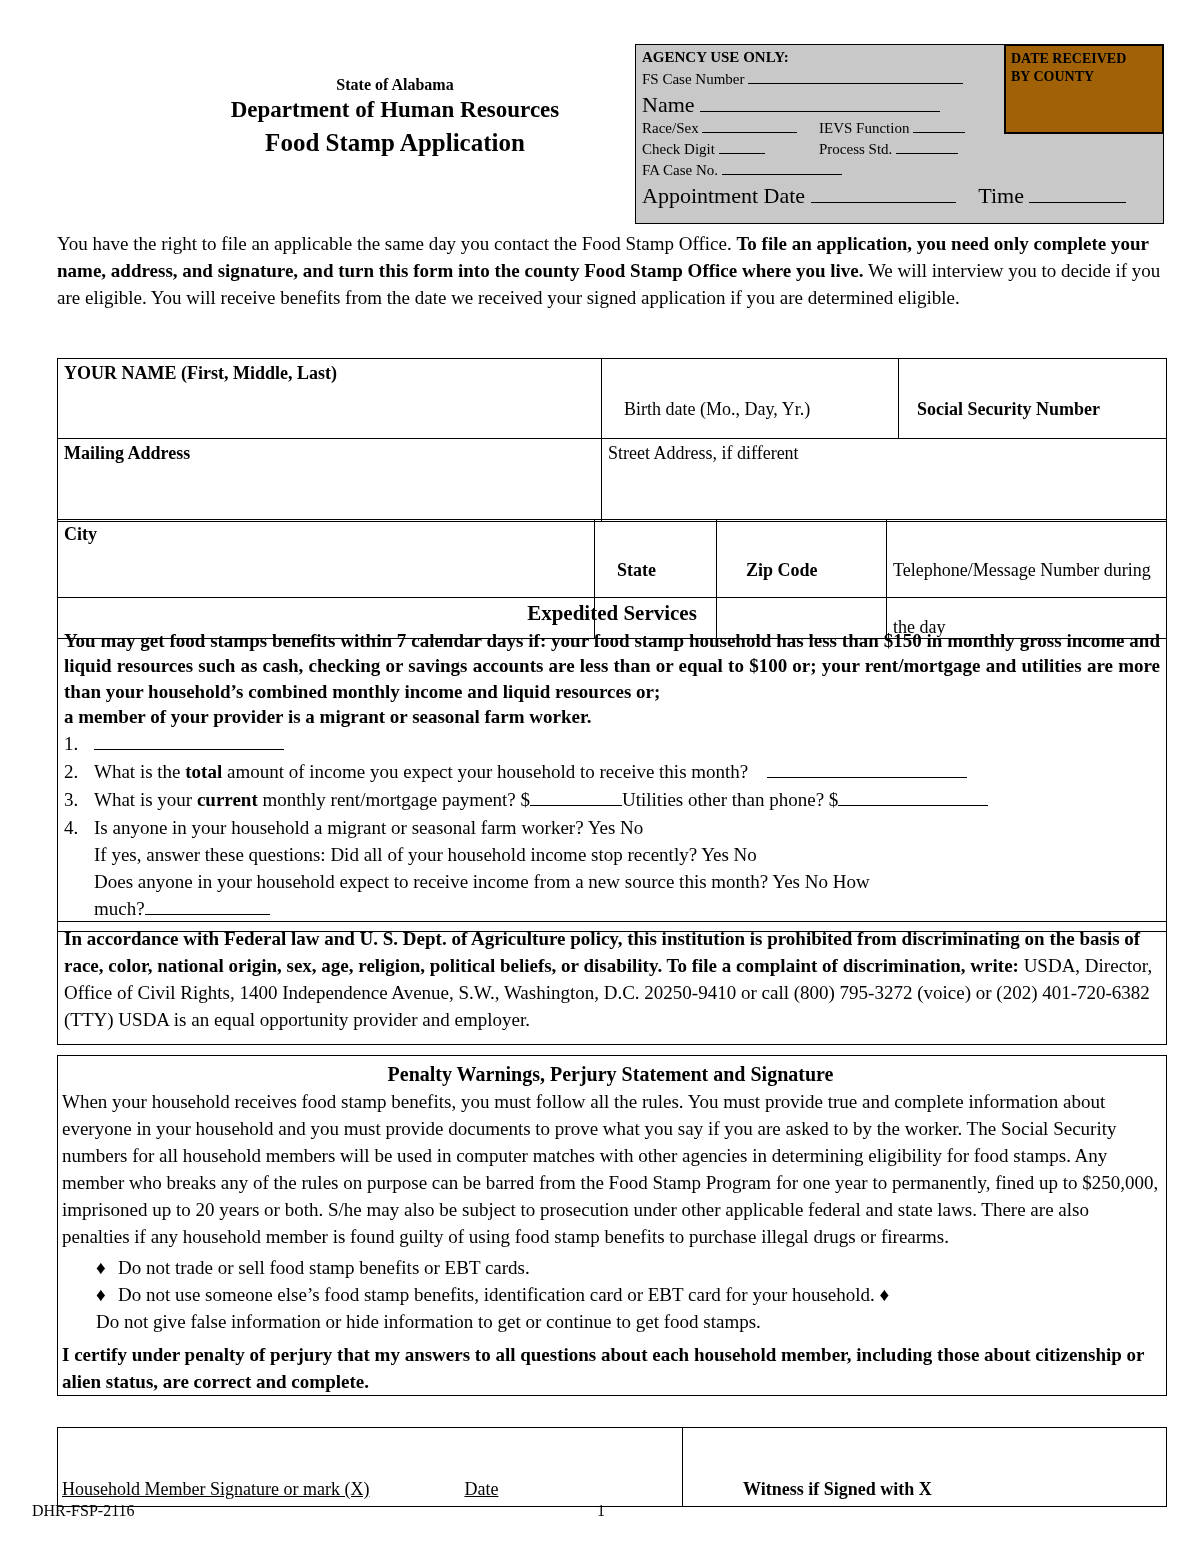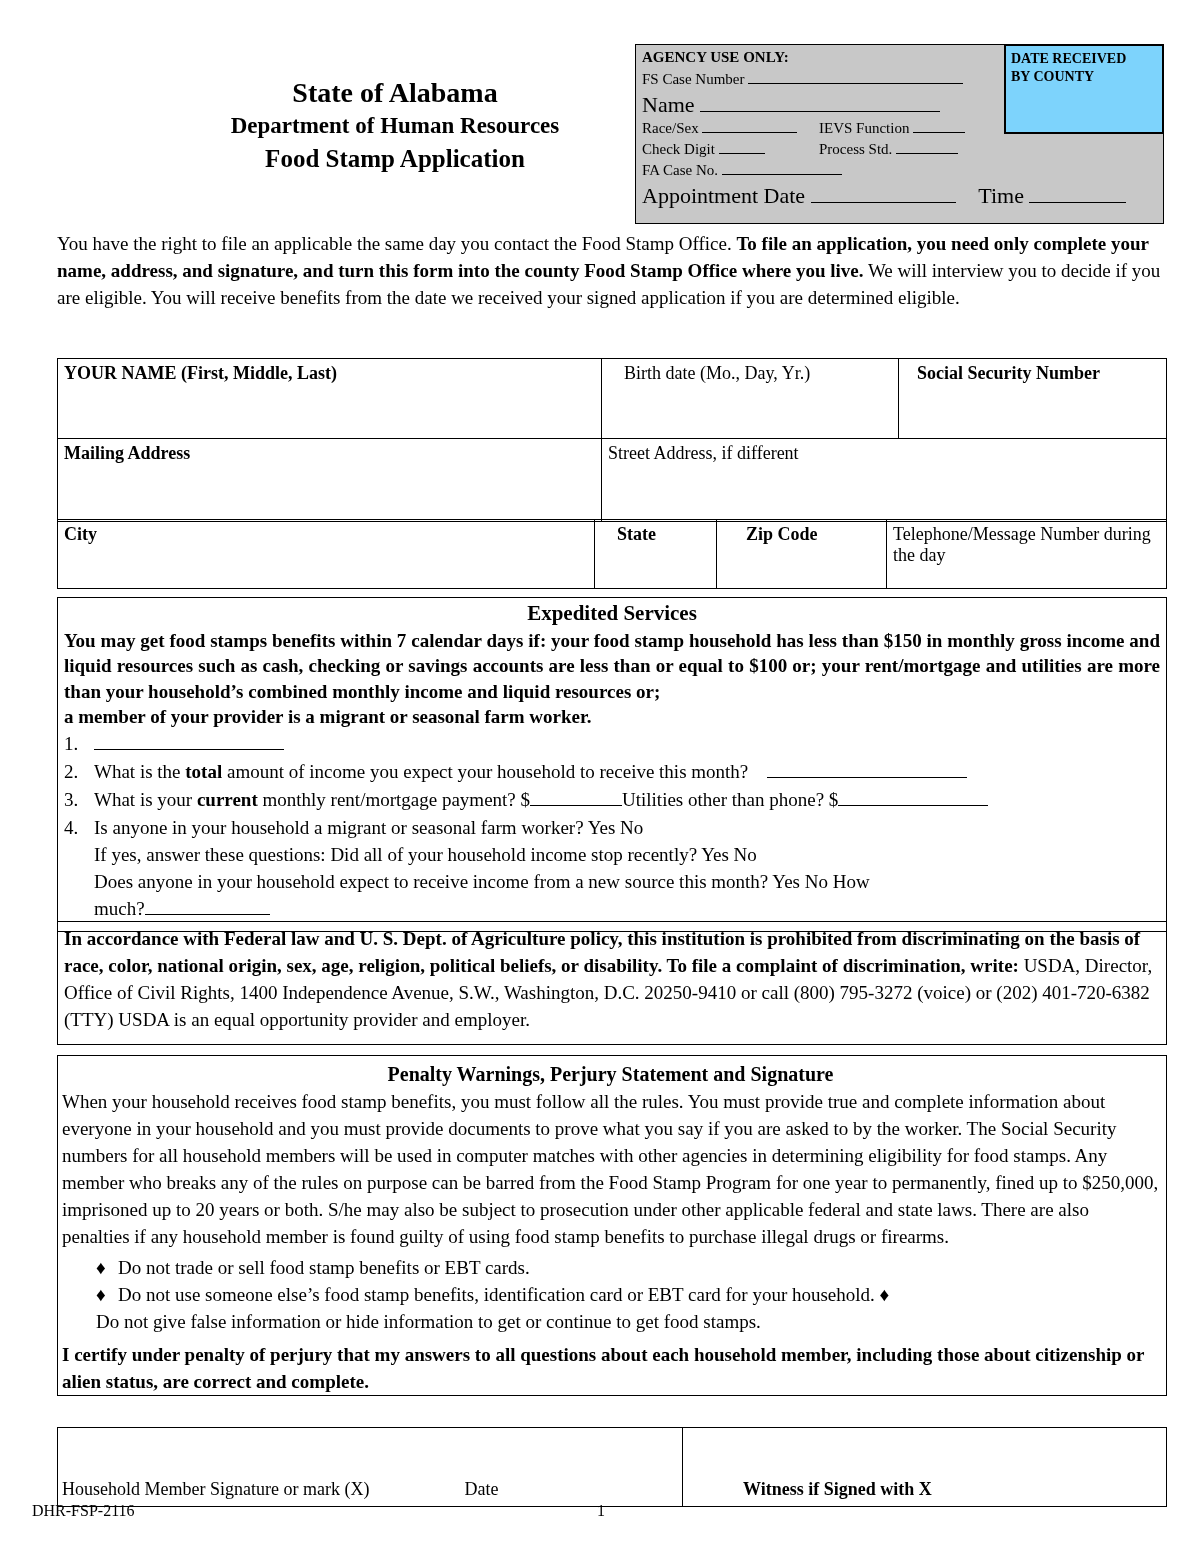--- a/index.html
+++ b/index.html
@@ -30,21 +30,21 @@
   }
   .title-block {
     position: absolute;
     left: 180px;
     top: 74px;
     width: 430px;
     text-align: center;
     font-weight: bold;
     line-height: 1.33;
   }
-  .title-line1 { font-size: 28px; }
+  .title-line1 { font-size: 16px; }
   .title-line2 { font-size: 23px; }
   .title-line3 { font-size: 25px; }
 
   .agency-box {
     position: absolute;
     left: 635px;
     top: 44px;
     width: 529px;
     height: 180px;
     background: #c8c8c8;
@@ -63,21 +63,21 @@
   }
   .u { border-bottom: 1px solid #000; display: inline-block; }
   .date-received-box {
     position: absolute;
     right: -1px;
     top: -1px;
     width: 160px;
     height: 90px;
     border: 2px solid #000;
     box-sizing: border-box;
-    background: #7dd3fc;
+    background: #a16207;
     font-size: 14px;
     font-weight: bold;
     padding: 4px 5px;
     line-height: 1.25;
   }
 
   
   .intro {
     position: absolute;
     left: 57px;
@@ -96,21 +96,21 @@
     top: 358px;
     width: 1110px;
     border-collapse: collapse;
     font-size: 18px;
   }
   .form-table td {
     border: 1.5px solid #000;
     vertical-align: top;
     padding: 4px 5px 0 6px;
   }
-  .cell-label { font-weight: normal; }
+  .cell-label { font-weight: normal; margin-top: 36px; }
   .cell-label.b { font-weight: bold; }
   .h-tall { height: 75px; }
   .h-mid { height: 78px; }
   .h-low { height: 64px; }
 
   
   .exp-box {
     position: absolute;
     left: 57px;
     top: 597px;
@@ -409,21 +409,21 @@
       <li style="padding-left:34px;">
         <span>Do not give false information or hide information to get or continue to get food stamps.</span>
       </li>
     </ul>
     <div class="certify">I certify under penalty of perjury that my answers to all questions about each household member, including those about citizenship or alien status, are correct and complete.</div>
   </div>
 
   <table class="sig-table">
     <tbody>
         <tr>
-      <td style="width:620px;">
+      <td style="width:620px;text-decoration:underline;">
         <div class="sig-left-inner">
           <span>Household Member Signature or mark (X)</span>
           <span>Date</span>
         </div>
       </td>
       <td class="sig-right">
         <span>Witness if  Signed with X</span>
       </td>
     </tr>
   </tbody>

